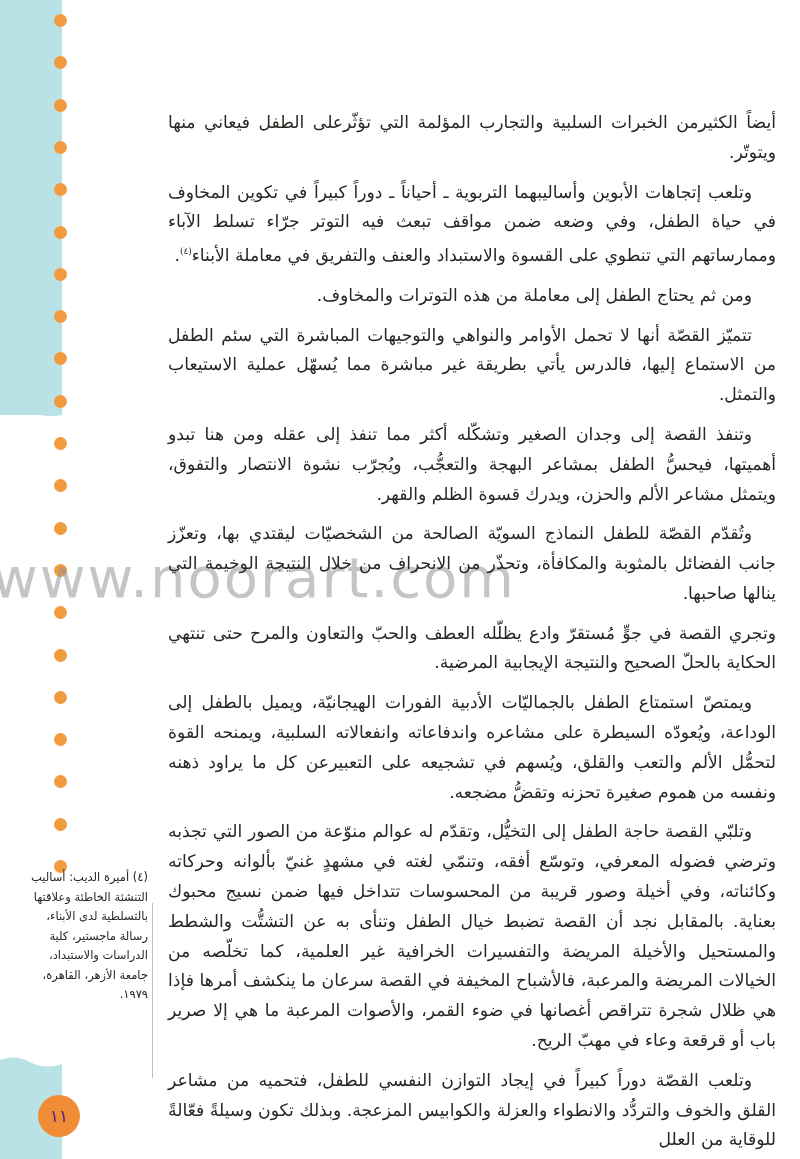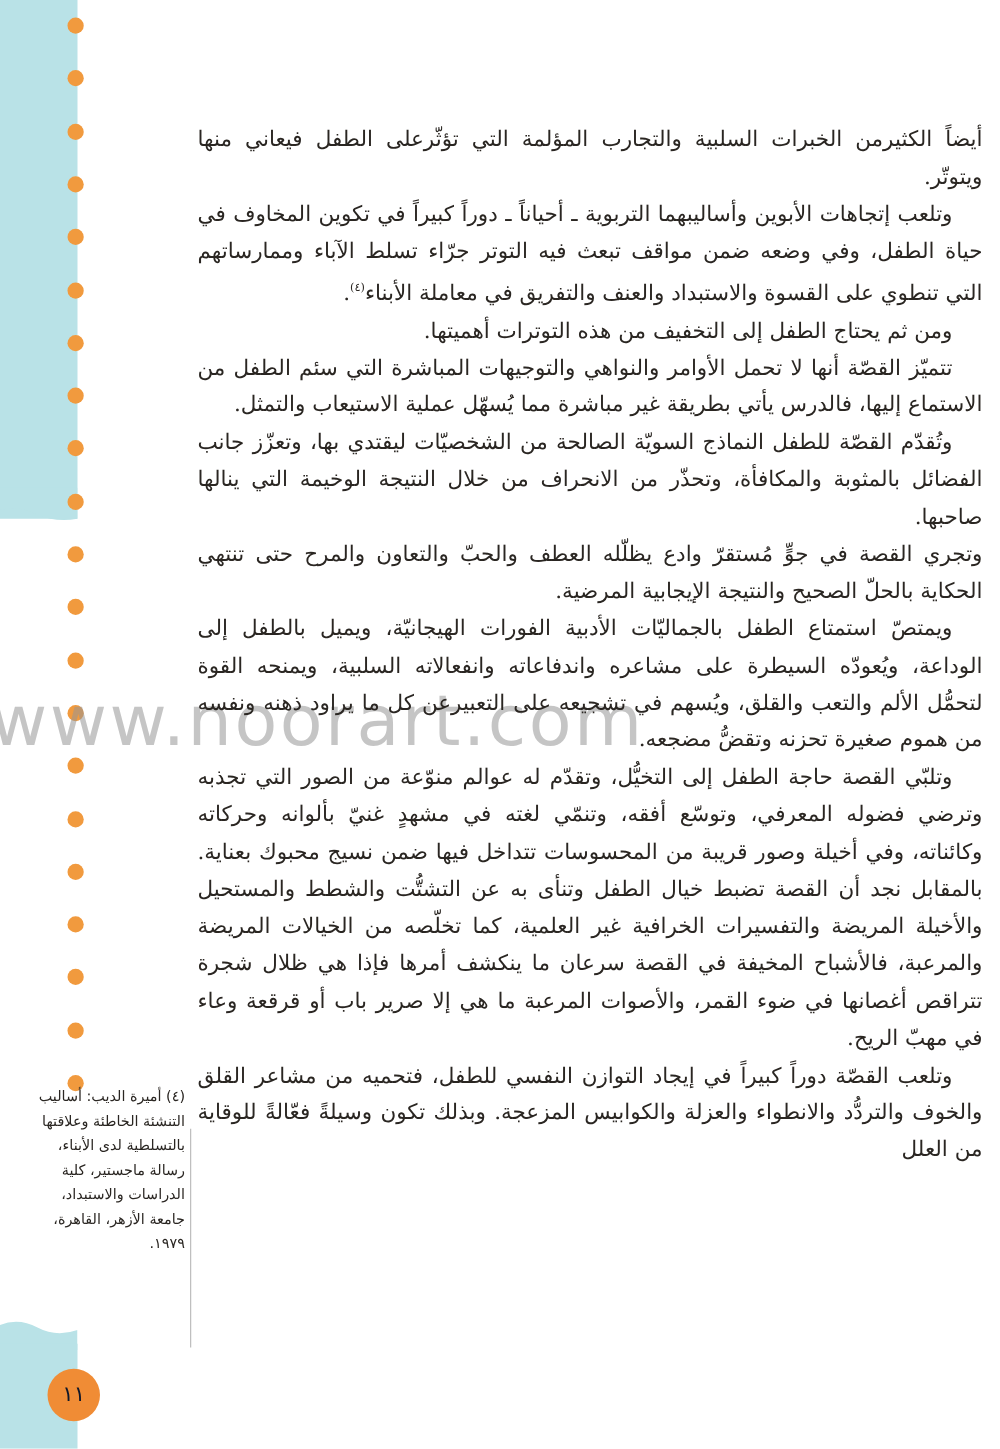--- a/index.html
+++ b/index.html
@@ -25,30 +25,30 @@
     }
     .dots {
       position: absolute; left: 54px; top: 14px; width: 14px; height: 880px;
     }
     .dot {
       position: absolute; left: 0; width: 13px; height: 13px; border-radius: 50%;
       background: #f19a3e;
     }
     .page-number {
       position: absolute; left: 38px; top: 1095px; width: 42px; height: 42px;
-      border-radius: 50%; background: #f08c35; color: #0f172a;
+      border-radius: 50%; background: #f08c35; color: #4c1d95;
       font-size: 17px; display: flex; align-items: center; justify-content: center;
       font-family: "DejaVu Sans", sans-serif;
     }
     .main-text {
       position: absolute; left: 158px; top: 98px; width: 628px;
       direction: rtl; text-align: justify; text-align-last: right;
       font-size: 17.2px; line-height: 29.8px;
     }
-    .main-text p { margin: 0; }
+    .main-text p { margin: 10px; }
     .main-text p.indent { text-indent: 24px; }
     .main-text p.noindent { text-indent: 0; }
     .divider {
       position: absolute; left: 152px; top: 903px; width: 1px; height: 175px;
       background: #bfbfbf;
     }
     .footnote {
       position: absolute; left: 14px; top: 868px; width: 134px;
       direction: rtl; text-align: right;
       font-family: "DejaVu Sans", sans-serif;
@@ -98,22 +98,23 @@
     <div class="dot" style="top: 761.4px;"></div>
     <div class="dot" style="top: 803.7px;"></div>
     <div class="dot" style="top: 846px;"></div>
   </div>
 
 <div class="watermark">www.noorart.com</div>
 
 <div class="main-text" id="main-text">
     <p class="noindent"><span>أيضاً الكثيرمن الخبرات السلبية والتجارب المؤلمة التي تؤثّرعلى الطفل فيعاني منها ويتوتّر.</span></p>
     <p class="indent"><span>وتلعب إتجاهات الأبوين وأساليبهما التربوية ـ أحياناً ـ دوراً كبيراً في تكوين المخاوف في حياة الطفل، وفي وضعه ضمن مواقف تبعث فيه التوتر جرّاء تسلط الآباء وممارساتهم التي تنطوي على القسوة والاستبداد والعنف والتفريق في معاملة الأبناء</span><sup>(٤)</sup><span>.</span></p>
-    <p class="indent"><span>ومن ثم يحتاج الطفل إلى التخفيف من هذه التوترات أهميتها.</span></p>
+    <p class="indent"><span>ومن ثم يحتاج الطفل إلى معاملة من هذه التوترات والمخاوف.</span></p>
     <p class="indent"><span>تتميّز القصّة أنها لا تحمل الأوامر والنواهي والتوجيهات المباشرة التي سئم الطفل من الاستماع إليها، فالدرس يأتي بطريقة غير مباشرة مما يُسهّل عملية الاستيعاب والتمثل.</span></p>
+    <p class="indent"><span>وتنفذ القصة إلى وجدان الصغير وتشكّله أكثر مما تنفذ إلى عقله ومن هنا تبدو أهميتها، فيحسُّ الطفل بمشاعر البهجة والتعجُّب، ويُجرّب نشوة الانتصار والتفوق، ويتمثل مشاعر الألم والحزن، ويدرك قسوة الظلم والقهر.</span></p>
     <p class="indent"><span>وتُقدّم القصّة للطفل النماذج السويّة الصالحة من الشخصيّات ليقتدي بها، وتعزّز جانب الفضائل بالمثوبة والمكافأة، وتحذّر من الانحراف من خلال النتيجة الوخيمة التي ينالها صاحبها.</span></p>
     <p class="noindent"><span>وتجري القصة في جوٍّ مُستقرّ وادع يظلّله العطف والحبّ والتعاون والمرح حتى تنتهي الحكاية بالحلّ الصحيح والنتيجة الإيجابية المرضية.</span></p>
     <p class="indent"><span>ويمتصّ استمتاع الطفل بالجماليّات الأدبية الفورات الهيجانيّة، ويميل بالطفل إلى الوداعة، ويُعودّه السيطرة على مشاعره واندفاعاته وانفعالاته السلبية، ويمنحه القوة لتحمُّل الألم والتعب والقلق، ويُسهم في تشجيعه على التعبيرعن كل ما يراود ذهنه ونفسه من هموم صغيرة تحزنه وتقضُّ مضجعه.</span></p>
     <p class="indent"><span>وتلبّي القصة حاجة الطفل إلى التخيُّل، وتقدّم له عوالم منوّعة من الصور التي تجذبه وترضي فضوله المعرفي، وتوسّع أفقه، وتنمّي لغته في مشهدٍ غنيّ بألوانه وحركاته وكائناته، وفي أخيلة وصور قريبة من المحسوسات تتداخل فيها ضمن نسيج محبوك بعناية. بالمقابل نجد أن القصة تضبط خيال الطفل وتنأى به عن التشتُّت والشطط والمستحيل والأخيلة المريضة والتفسيرات الخرافية غير العلمية، كما تخلّصه من الخيالات المريضة والمرعبة، فالأشباح المخيفة في القصة سرعان ما ينكشف أمرها فإذا هي ظلال شجرة تتراقص أغصانها في ضوء القمر، والأصوات المرعبة ما هي إلا صرير باب أو قرقعة وعاء في مهبّ الريح.</span></p>
     <p class="indent"><span>وتلعب القصّة دوراً كبيراً في إيجاد التوازن النفسي للطفل، فتحميه من مشاعر القلق والخوف والتردُّد والانطواء والعزلة والكوابيس المزعجة. وبذلك تكون وسيلةً فعّالةً للوقاية من العلل</span></p>
   </div>
 
 <div class="divider"></div>
 <div class="footnote" id="footnote">
     <span class="fn-line">(٤) أميرة الديب: أساليب</span>

